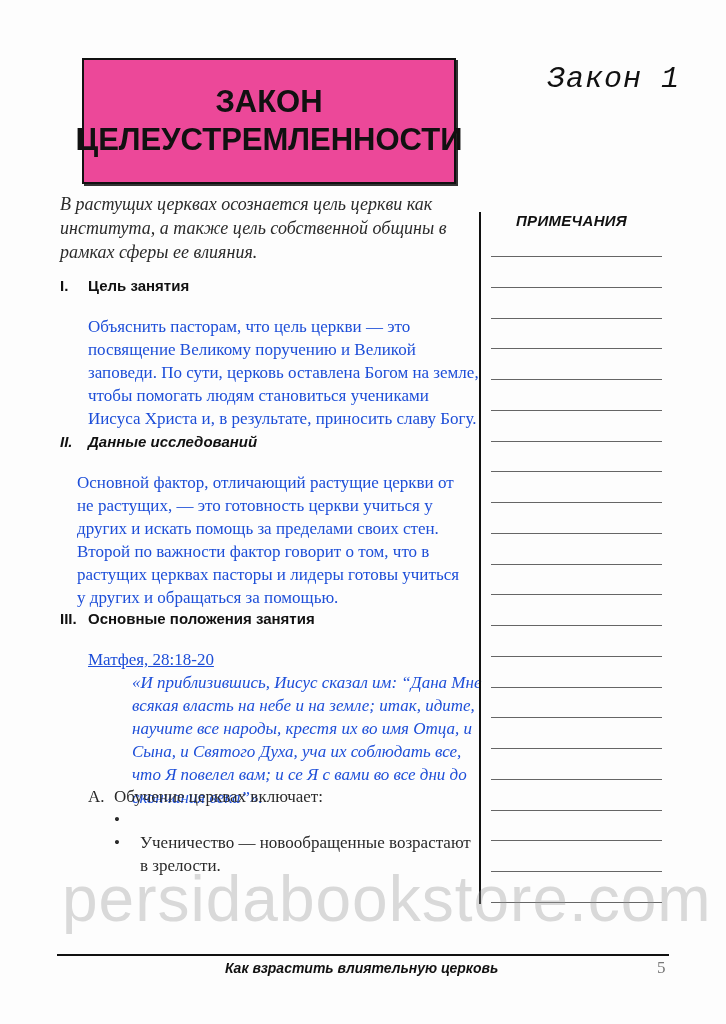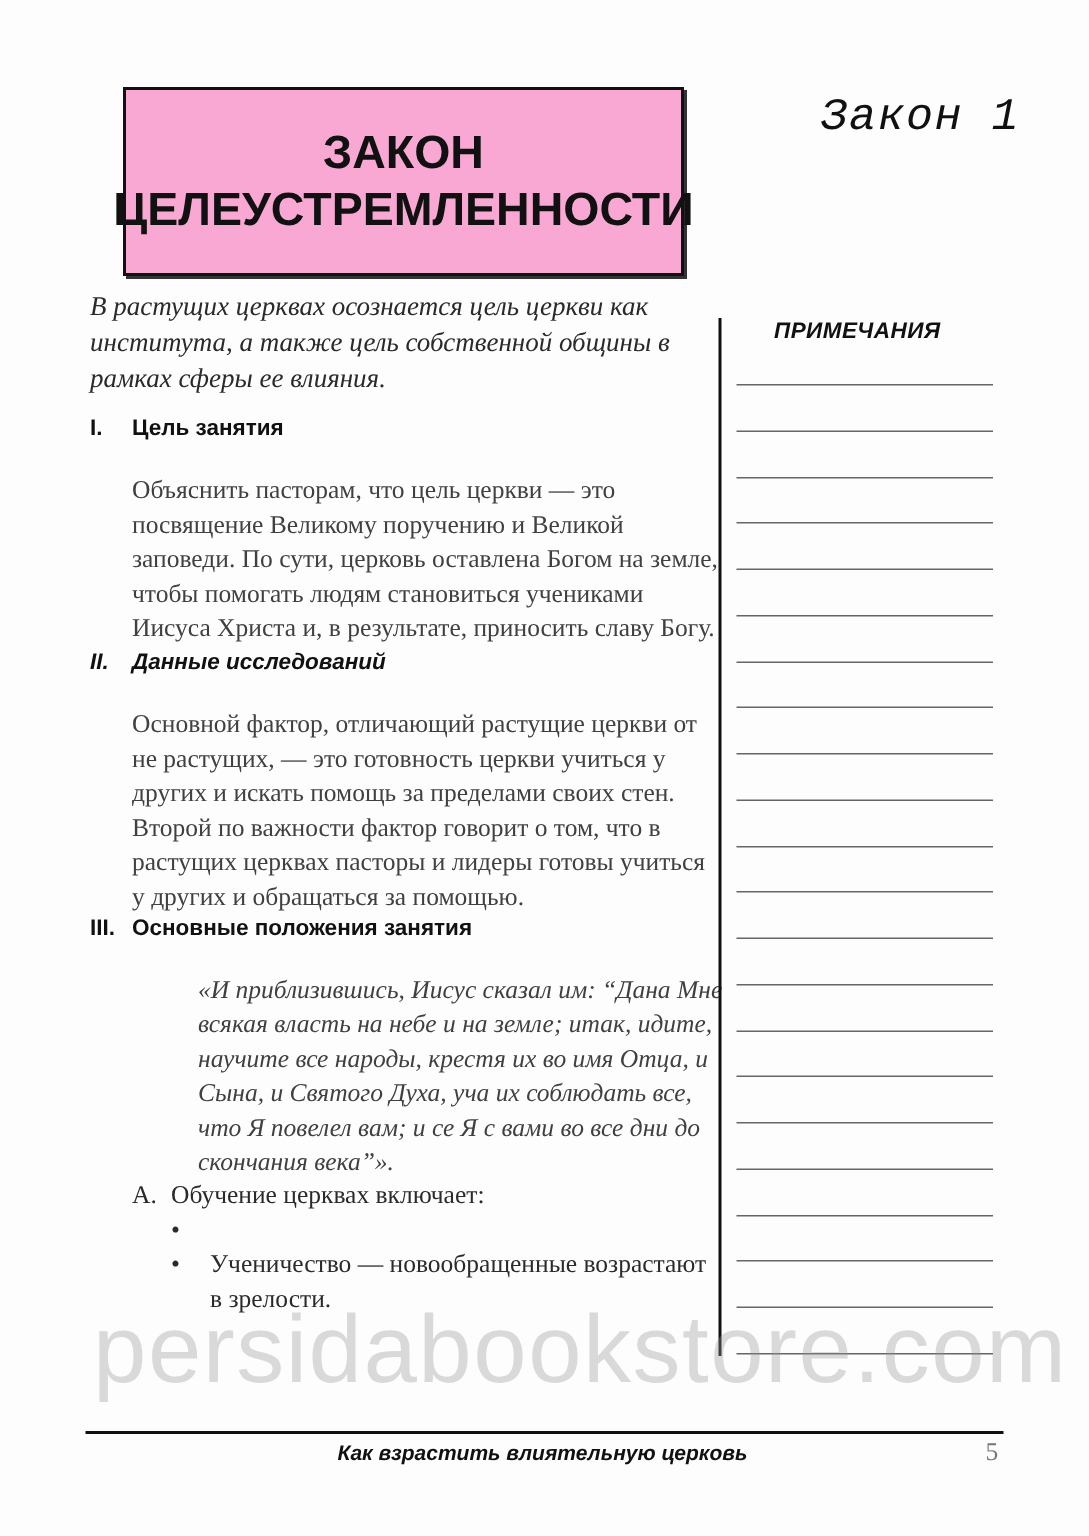--- a/index.html
+++ b/index.html
@@ -3,21 +3,21 @@
   <meta charset="utf-8">
   <style>
     html, body { margin: 0; padding: 0; }
     body {
       width: 726px; height: 1024px; background: #fdfdfd; position: relative; overflow: hidden;
       color: #1a1a1a;
     }
     .abs { position: absolute; }
     .title-box {
       left: 82px; top: 58px; width: 370px; height: 122px;
-      border: 2px solid #111; background: #f9a8d4;
+      border: 2px solid #111; background: #ec4899;
       display: flex; flex-direction: column; align-items: center; justify-content: center;
       box-shadow: 2px 2px 0 #333;
     }
     .title-line {
       font-family: "Liberation Sans", sans-serif; font-weight: bold; font-size: 31px;
       line-height: 38px; letter-spacing: 0px; color: #111;
     }
     .law-number {
       left: 547px; top: 62px; font-family: Liberation Mono, monospace; font-style: italic;
       font-size: 30px; color: #111; letter-spacing: 1px;
@@ -25,21 +25,21 @@
     .intro {
       left: 60px; top: 192px; width: 410px; font-family: "Liberation Serif", serif; font-style: italic;
       font-size: 18px; line-height: 24px; color: #2a2a2a;
     }
     .sec-head {
       font-family: "Liberation Sans", sans-serif; font-weight: bold; font-size: 15px; color: #111;
       white-space: nowrap;
     }
     .sec-head .num { display: inline-block; width: 28px; }
     .body-text {
-      font-family: "Liberation Serif", serif; font-size: 17px; line-height: 23px; color: #404040;
+      font-family: "Liberation Serif", serif; font-size: 17px; line-height: 23px; color: #1d4ed8;
       width: 395px;
     }
     .scripture-ref { text-decoration: underline; font-style: normal; }
     .scripture-quote { font-style: italic; margin-left: 44px; }
     .list-a { font-family: "Liberation Serif", serif; font-size: 17px; line-height: 23px; color: #2a2a2a; }
     .bullet-row { display: flex; }
     .bullet { width: 26px; flex: none; text-align: left; padding-left: 0; }
     .notes-rule { left: 479px; top: 212px; width: 2px; height: 692px; background: #111; }
     .notes-title {
       left: 516px; top: 212px; font-family: "Liberation Sans", sans-serif; font-weight: bold;
@@ -72,26 +72,27 @@
 <div class="abs intro">В растущих церквах осознается цель церкви как института, а также цель собственной общины в рамках сферы ее влияния.</div>
 
 <div class="abs sec-head" style="left:60px; top:277px;">
   <span class="num">I.</span><span>Цель занятия</span>
 </div>
 <div class="abs body-text" style="left:88px; top:315px;">Объяснить пасторам, что цель церкви — это посвящение Великому поручению и Великой заповеди. По сути, церковь оставлена Богом на земле, чтобы помогать людям становиться учениками Иисуса Христа и, в результате, приносить славу Богу.</div>
 
 <div class="abs sec-head" style="left:60px; top:433px;font-style:italic;">
   <span class="num">II.</span><span>Данные исследований</span>
 </div>
-<div class="abs body-text" style="left:88px; top:471px; width:388px;">Основной фактор, отличающий растущие церкви от не растущих, — это готовность церкви учиться у других и искать помощь за пределами своих стен. Второй по важности фактор говорит о том, что в растущих церквах пасторы и лидеры готовы учиться у других и обращаться за помощью.</div>
+<div class="abs body-text" style="left:77px; top:471px; width:388px;">Основной фактор, отличающий растущие церкви от не растущих, — это готовность церкви учиться у других и искать помощь за пределами своих стен. Второй по важности фактор говорит о том, что в растущих церквах пасторы и лидеры готовы учиться у других и обращаться за помощью.</div>
 
 <div class="abs sec-head" style="left:60px; top:610px;">
   <span class="num">III.</span><span>Основные положения занятия</span>
 </div>
 <div class="abs body-text" style="left:88px; top:648px; width:395px;">
+  <div class="scripture-ref">Матфея, 28:18-20</div>
   <div class="scripture-quote">«И приблизившись, Иисус сказал им: “Дана Мне всякая власть на небе и на земле; итак, идите, научите все народы, крестя их во имя Отца, и Сына, и Святого Духа, уча их соблюдать все, что Я повелел вам; и се Я с вами во все дни до скончания века”».</div>
 </div>
 
 <div class="abs list-a" style="left:88px; top:785px; width:390px;">
   <div class="bullet-row">
     <span style="width:26px; flex:none;">A.</span>
     <span>Обучение церквах включает:</span>
   </div>
   <div class="bullet-row" style="padding-left:26px;">
     <span class="bullet">•</span>

